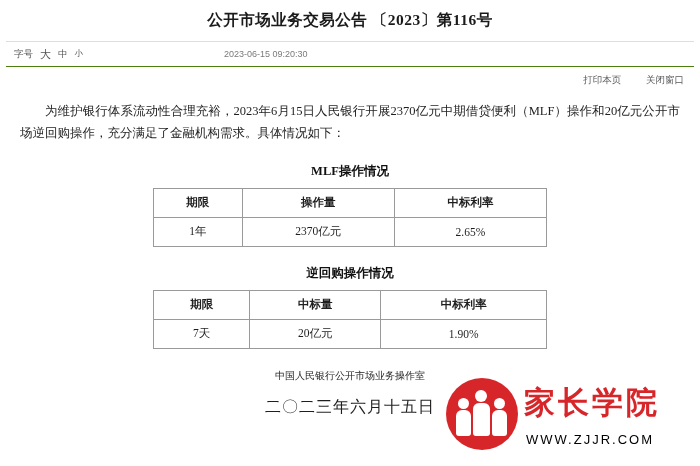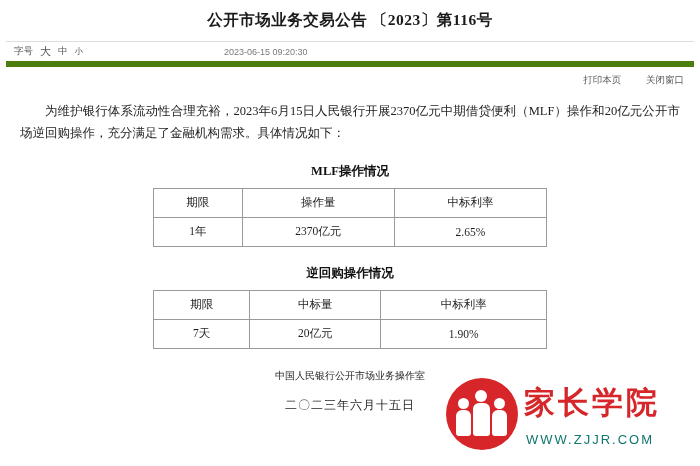--- a/index.html
+++ b/index.html
@@ -27,21 +27,21 @@
     font-family: "Liberation Serif", serif;
     font-weight: bold;
     font-size: 15.5px;
     color: #1a1a1a;
     padding-top: 10px;
     padding-bottom: 10px;
     letter-spacing: 0.5px;
   }
   .meta-bar {
     border-top: 1px solid #dedede;
-    border-bottom: 6px solid #4d7c0f;
+    border-bottom: 1px solid #4d7c0f;
     height: 26px;
     display: flex;
     align-items: center;
     font-size: 9.5px;
     color: #666;
     padding: 0 8px;
     box-sizing: border-box;
   }
   .meta-left {
     display: flex;
@@ -109,33 +109,33 @@
     color: #1f1f1f;
   }
   table.data td {
     border: 1px solid #9a9a9a;
     height: 28px;
     text-align: center;
     vertical-align: middle;
     padding: 0 4px;
   }
   table.data tr.head td {
-    font-weight: normal;
+    font-weight: bold;
   }
   .signature {
     text-align: center;
     font-family: "Liberation Serif", serif;
     font-size: 10px;
     color: #1f1f1f;
     margin-top: 20px;
   }
   .date-line {
     text-align: center;
     font-family: Liberation Serif, serif;
-    font-size: 12px;
+    font-size: 16px;
     color: #1f1f1f;
     margin-top: 14px;
     letter-spacing: 1px;
   }
   
   .logo {
     position: absolute;
     right: 8px;
     bottom: 4px;
     width: 246px;
@@ -177,21 +177,21 @@
     color: #d7262a;
     letter-spacing: 3px;
     white-space: nowrap;
   }
   .logo-url {
     position: absolute;
     left: 80px;
     top: 58px;
     font-family: "Liberation Sans", sans-serif;
     font-size: 13px;
-    color: #0f766e;
+    color: #000000;
     letter-spacing: 2px;
     white-space: nowrap;
   }
 </style>
 </head>
 <body>
 
 <div class="page">
 
   <div class="doc-title">公开市场业务交易公告  〔2023〕第116号</div>

